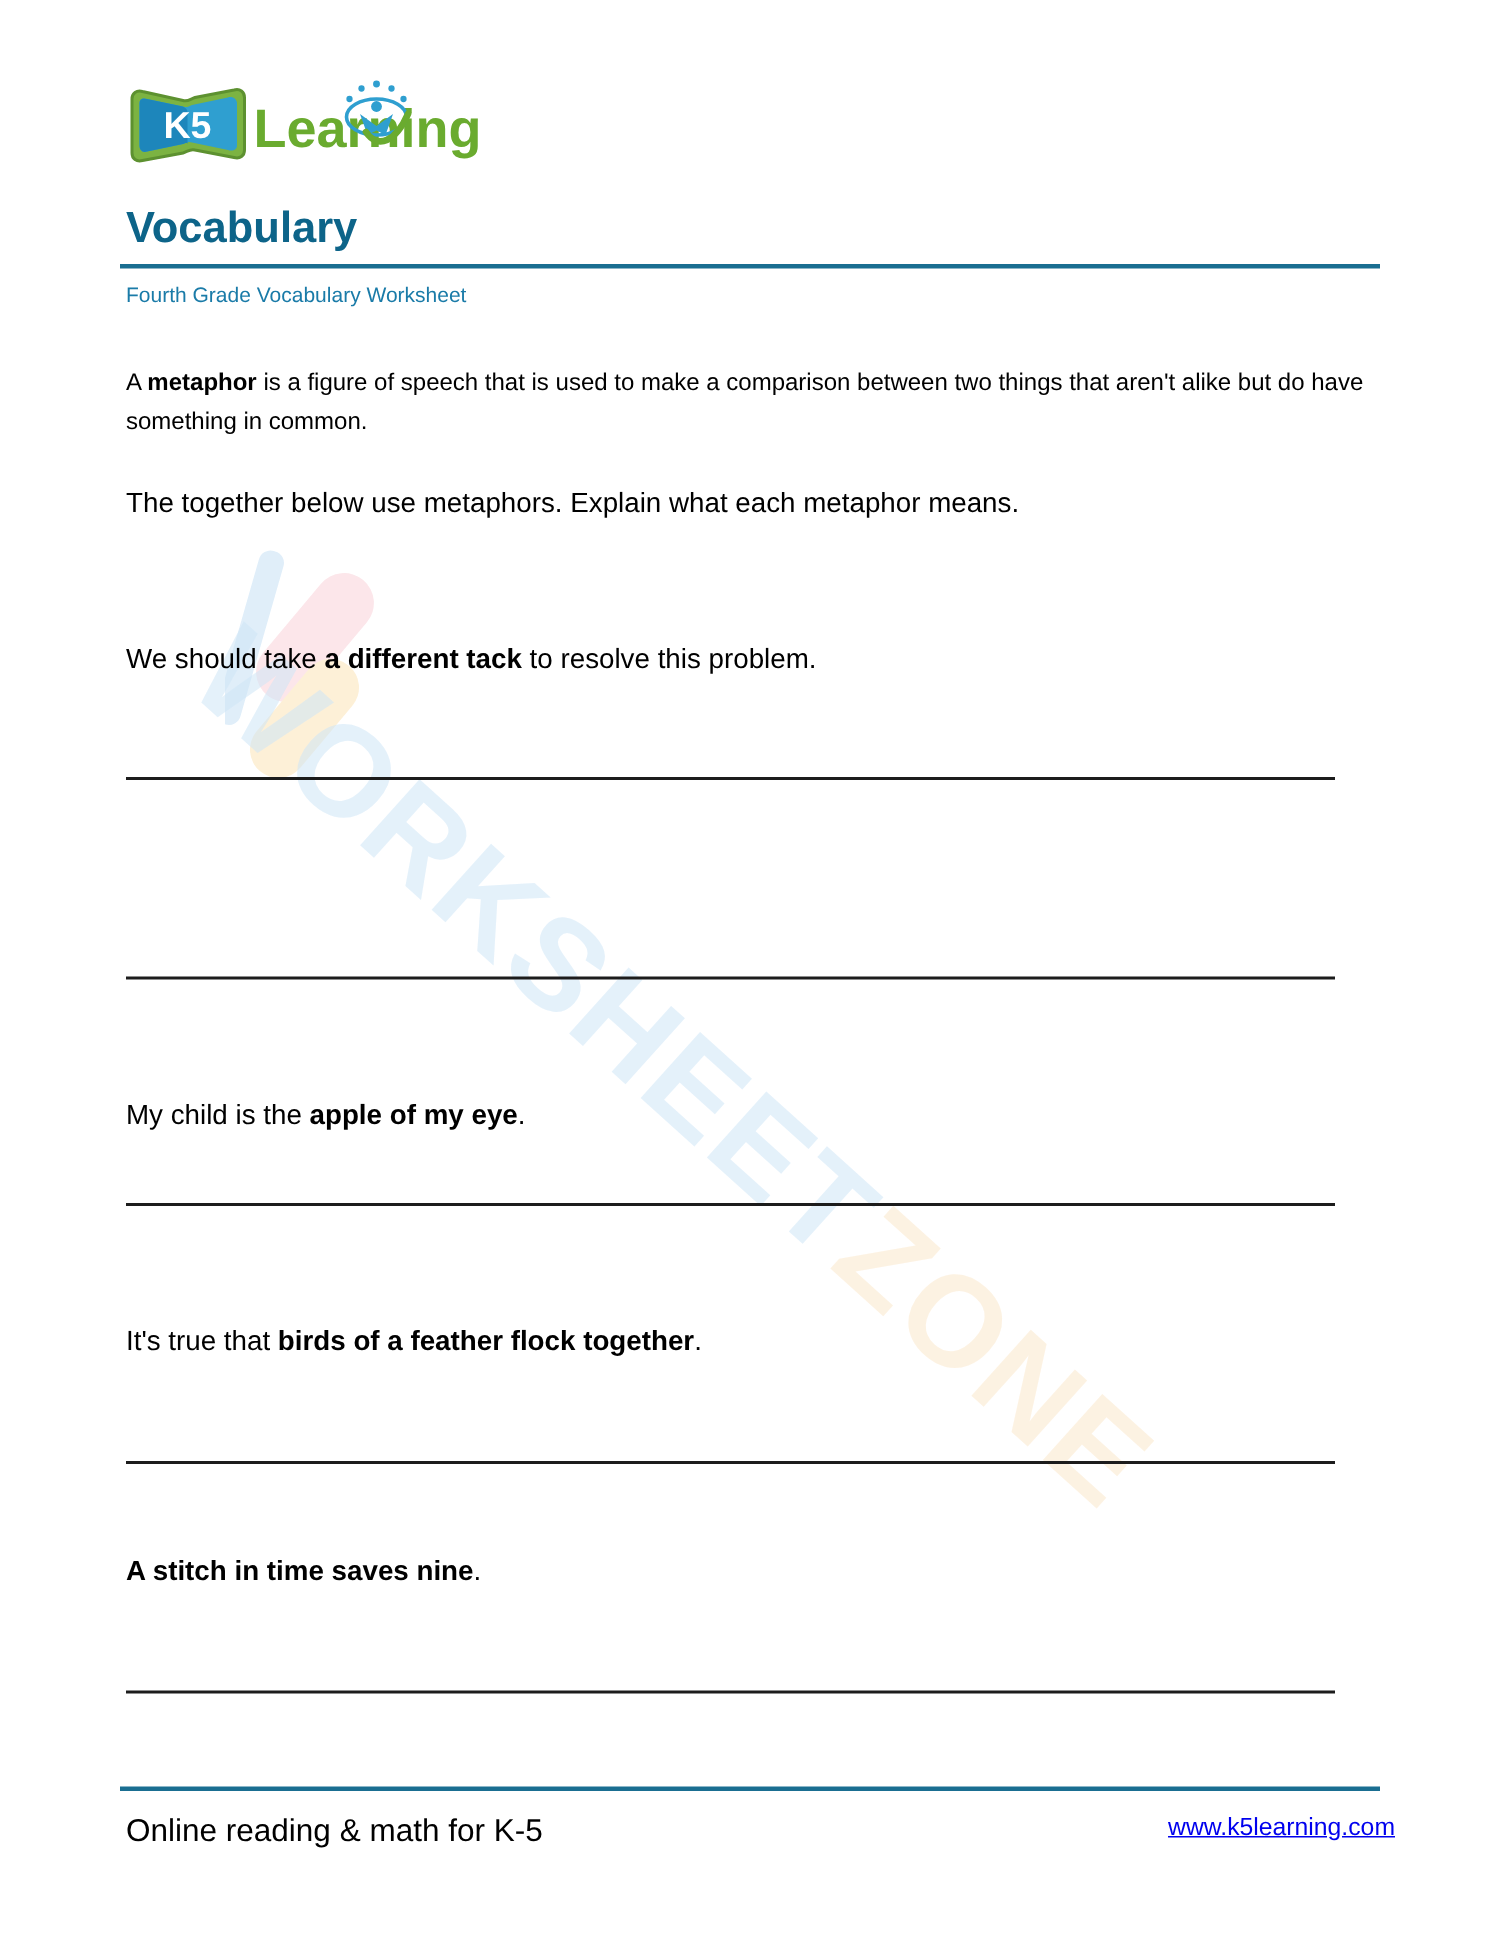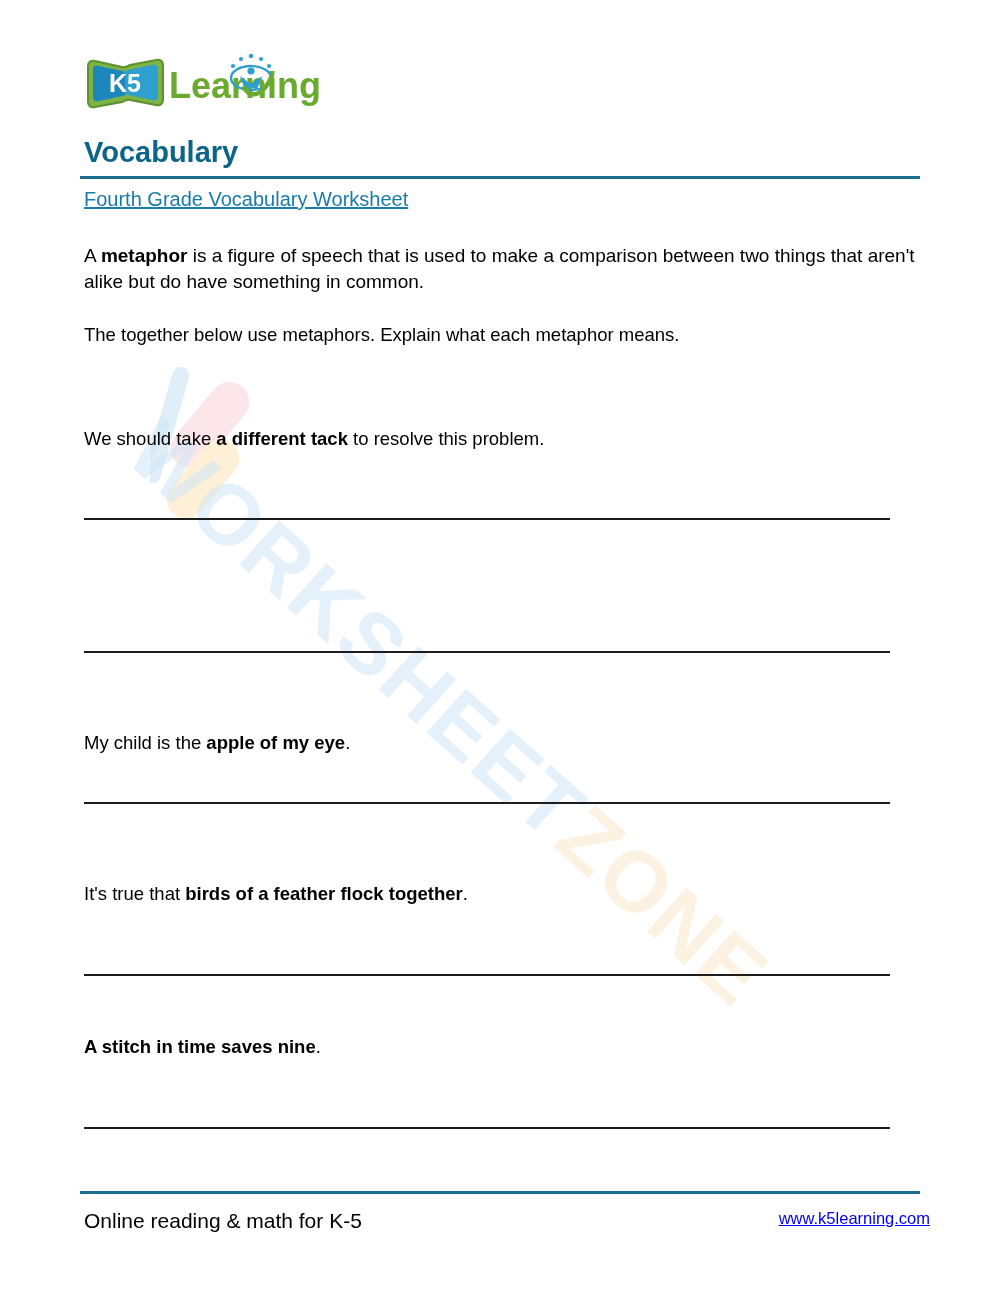--- a/index.html
+++ b/index.html
@@ -75,33 +75,32 @@
     top: 176px;
     width: 840px;
     height: 3px;
     background: #1a6e91;
     z-index: 2;
   }
   .subtitle {
     position: absolute;
     left: 84px;
     top: 188px;
-    font-size: 20px;
+    font-size: 14px;
     color: #1a7ba8;
     z-index: 2;
-    text-decoration: underline;
   }
 
   
   .intro {
     position: absolute;
     left: 84px;
     top: 243px;
     width: 840px;
-    font-size: 19px;
+    font-size: 16px;
     line-height: 26px;
     z-index: 2;
   }
   .intro2 {
     position: absolute;
     left: 84px;
     top: 322px;
     width: 840px;
     font-size: 18.5px;
     line-height: 26px;

